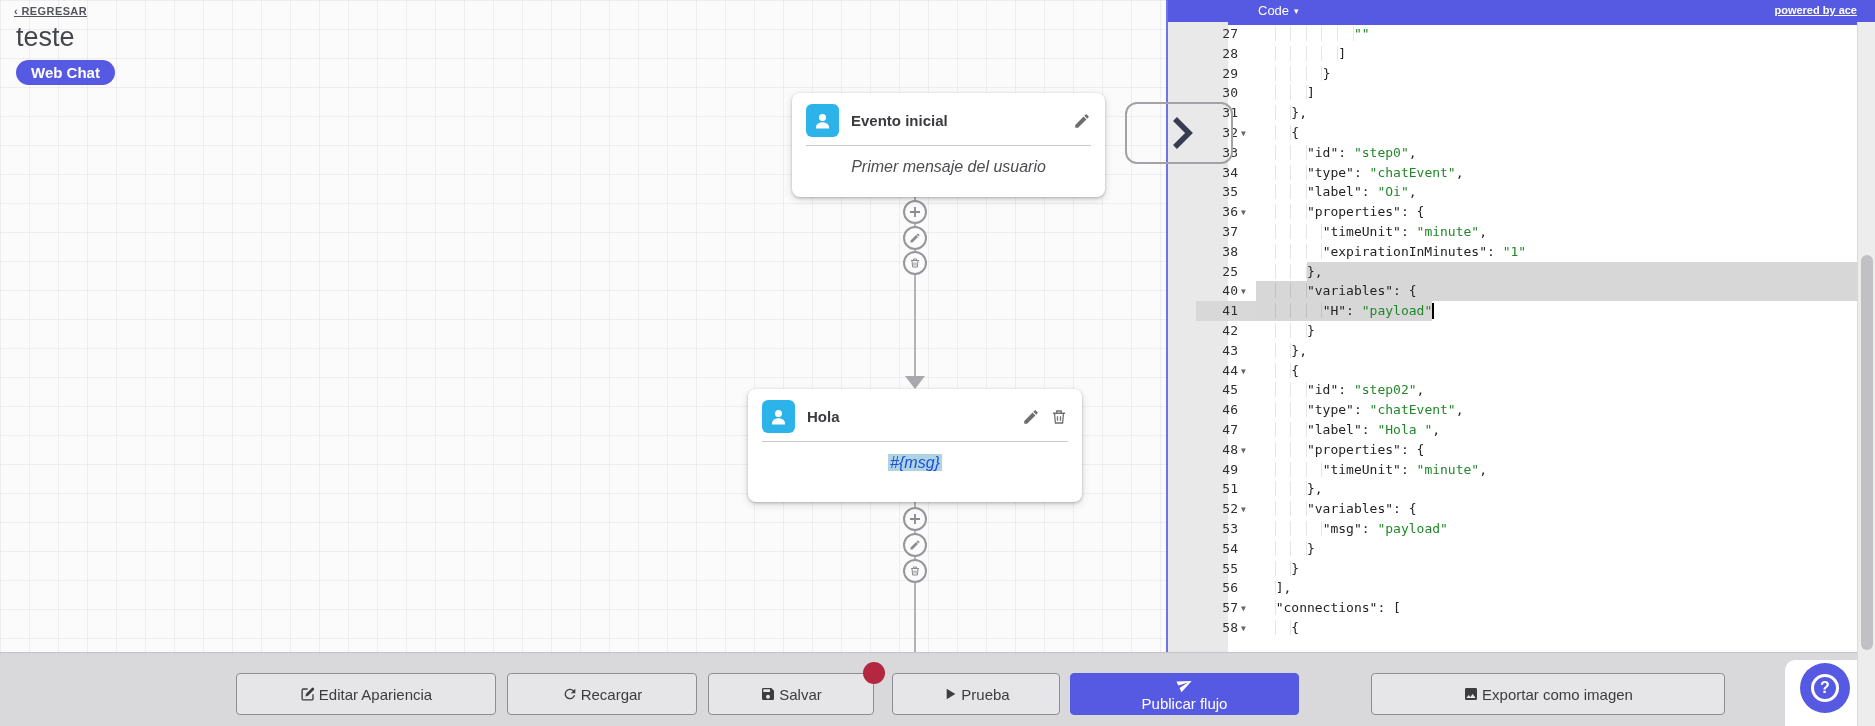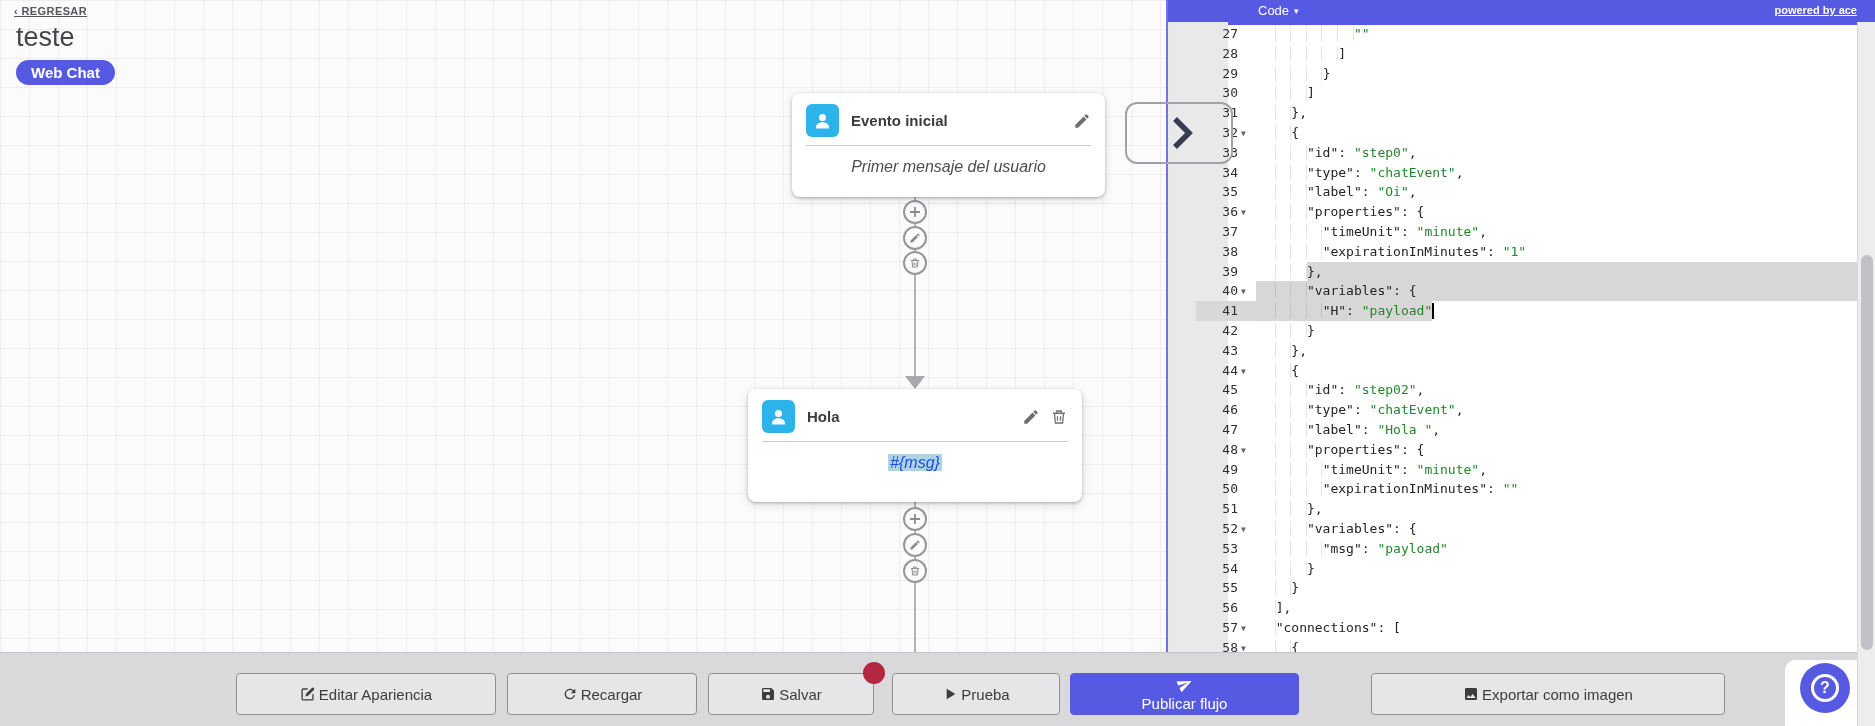--- a/index.html
+++ b/index.html
@@ -286,21 +286,21 @@
         </div>
         <div class="crow">
           <div class="gut">
             <span class="lnum">38</span>
             <span class="fold"></span>
           </div>
           <div class="cl"><span class="ctext"><span class="tk-w">        </span><span class="tk-k">"expirationInMinutes"</span><span class="tk-p">: </span><span class="tk-s">"1"</span></span></div>
         </div>
         <div class="crow">
           <div class="gut">
-            <span class="lnum">39</span>
+            <span class="lnum">25</span>
             <span class="fold"></span>
           </div>
           <div class="cl"><div class="sel" style="left: 50.98px; right: 0px;"></div><span class="ctext"><span class="tk-w">      </span><span class="tk-p">},</span></span></div>
         </div>
         <div class="crow">
           <div class="gut">
             <span class="lnum">40</span>
             <span class="fold">▼</span>
           </div>
           <div class="cl"><div class="sel" style="left: 0px; right: 0px;"></div><span class="ctext"><span class="tk-w">      </span><span class="tk-k">"variables"</span><span class="tk-p">: {</span></span></div>
@@ -360,27 +360,20 @@
             <span class="fold">▼</span>
           </div>
           <div class="cl"><span class="ctext"><span class="tk-w">      </span><span class="tk-k">"properties"</span><span class="tk-p">: {</span></span></div>
         </div>
         <div class="crow">
           <div class="gut">
             <span class="lnum">49</span>
             <span class="fold"></span>
           </div>
           <div class="cl"><span class="ctext"><span class="tk-w">        </span><span class="tk-k">"timeUnit"</span><span class="tk-p">: </span><span class="tk-s">"minute"</span><span class="tk-p">,</span></span></div>
-        </div>
-        <div class="crow">
-          <div class="gut">
-            <span class="lnum">50</span>
-            <span class="fold"></span>
-          </div>
-          <div class="cl"><span class="ctext"><span class="tk-w">        </span><span class="tk-k">"expirationInMinutes"</span><span class="tk-p">: </span><span class="tk-s">""</span></span></div>
         </div>
         <div class="crow">
           <div class="gut">
             <span class="lnum">51</span>
             <span class="fold"></span>
           </div>
           <div class="cl"><span class="ctext"><span class="tk-w">      </span><span class="tk-p">},</span></span></div>
         </div>
         <div class="crow">
           <div class="gut">

